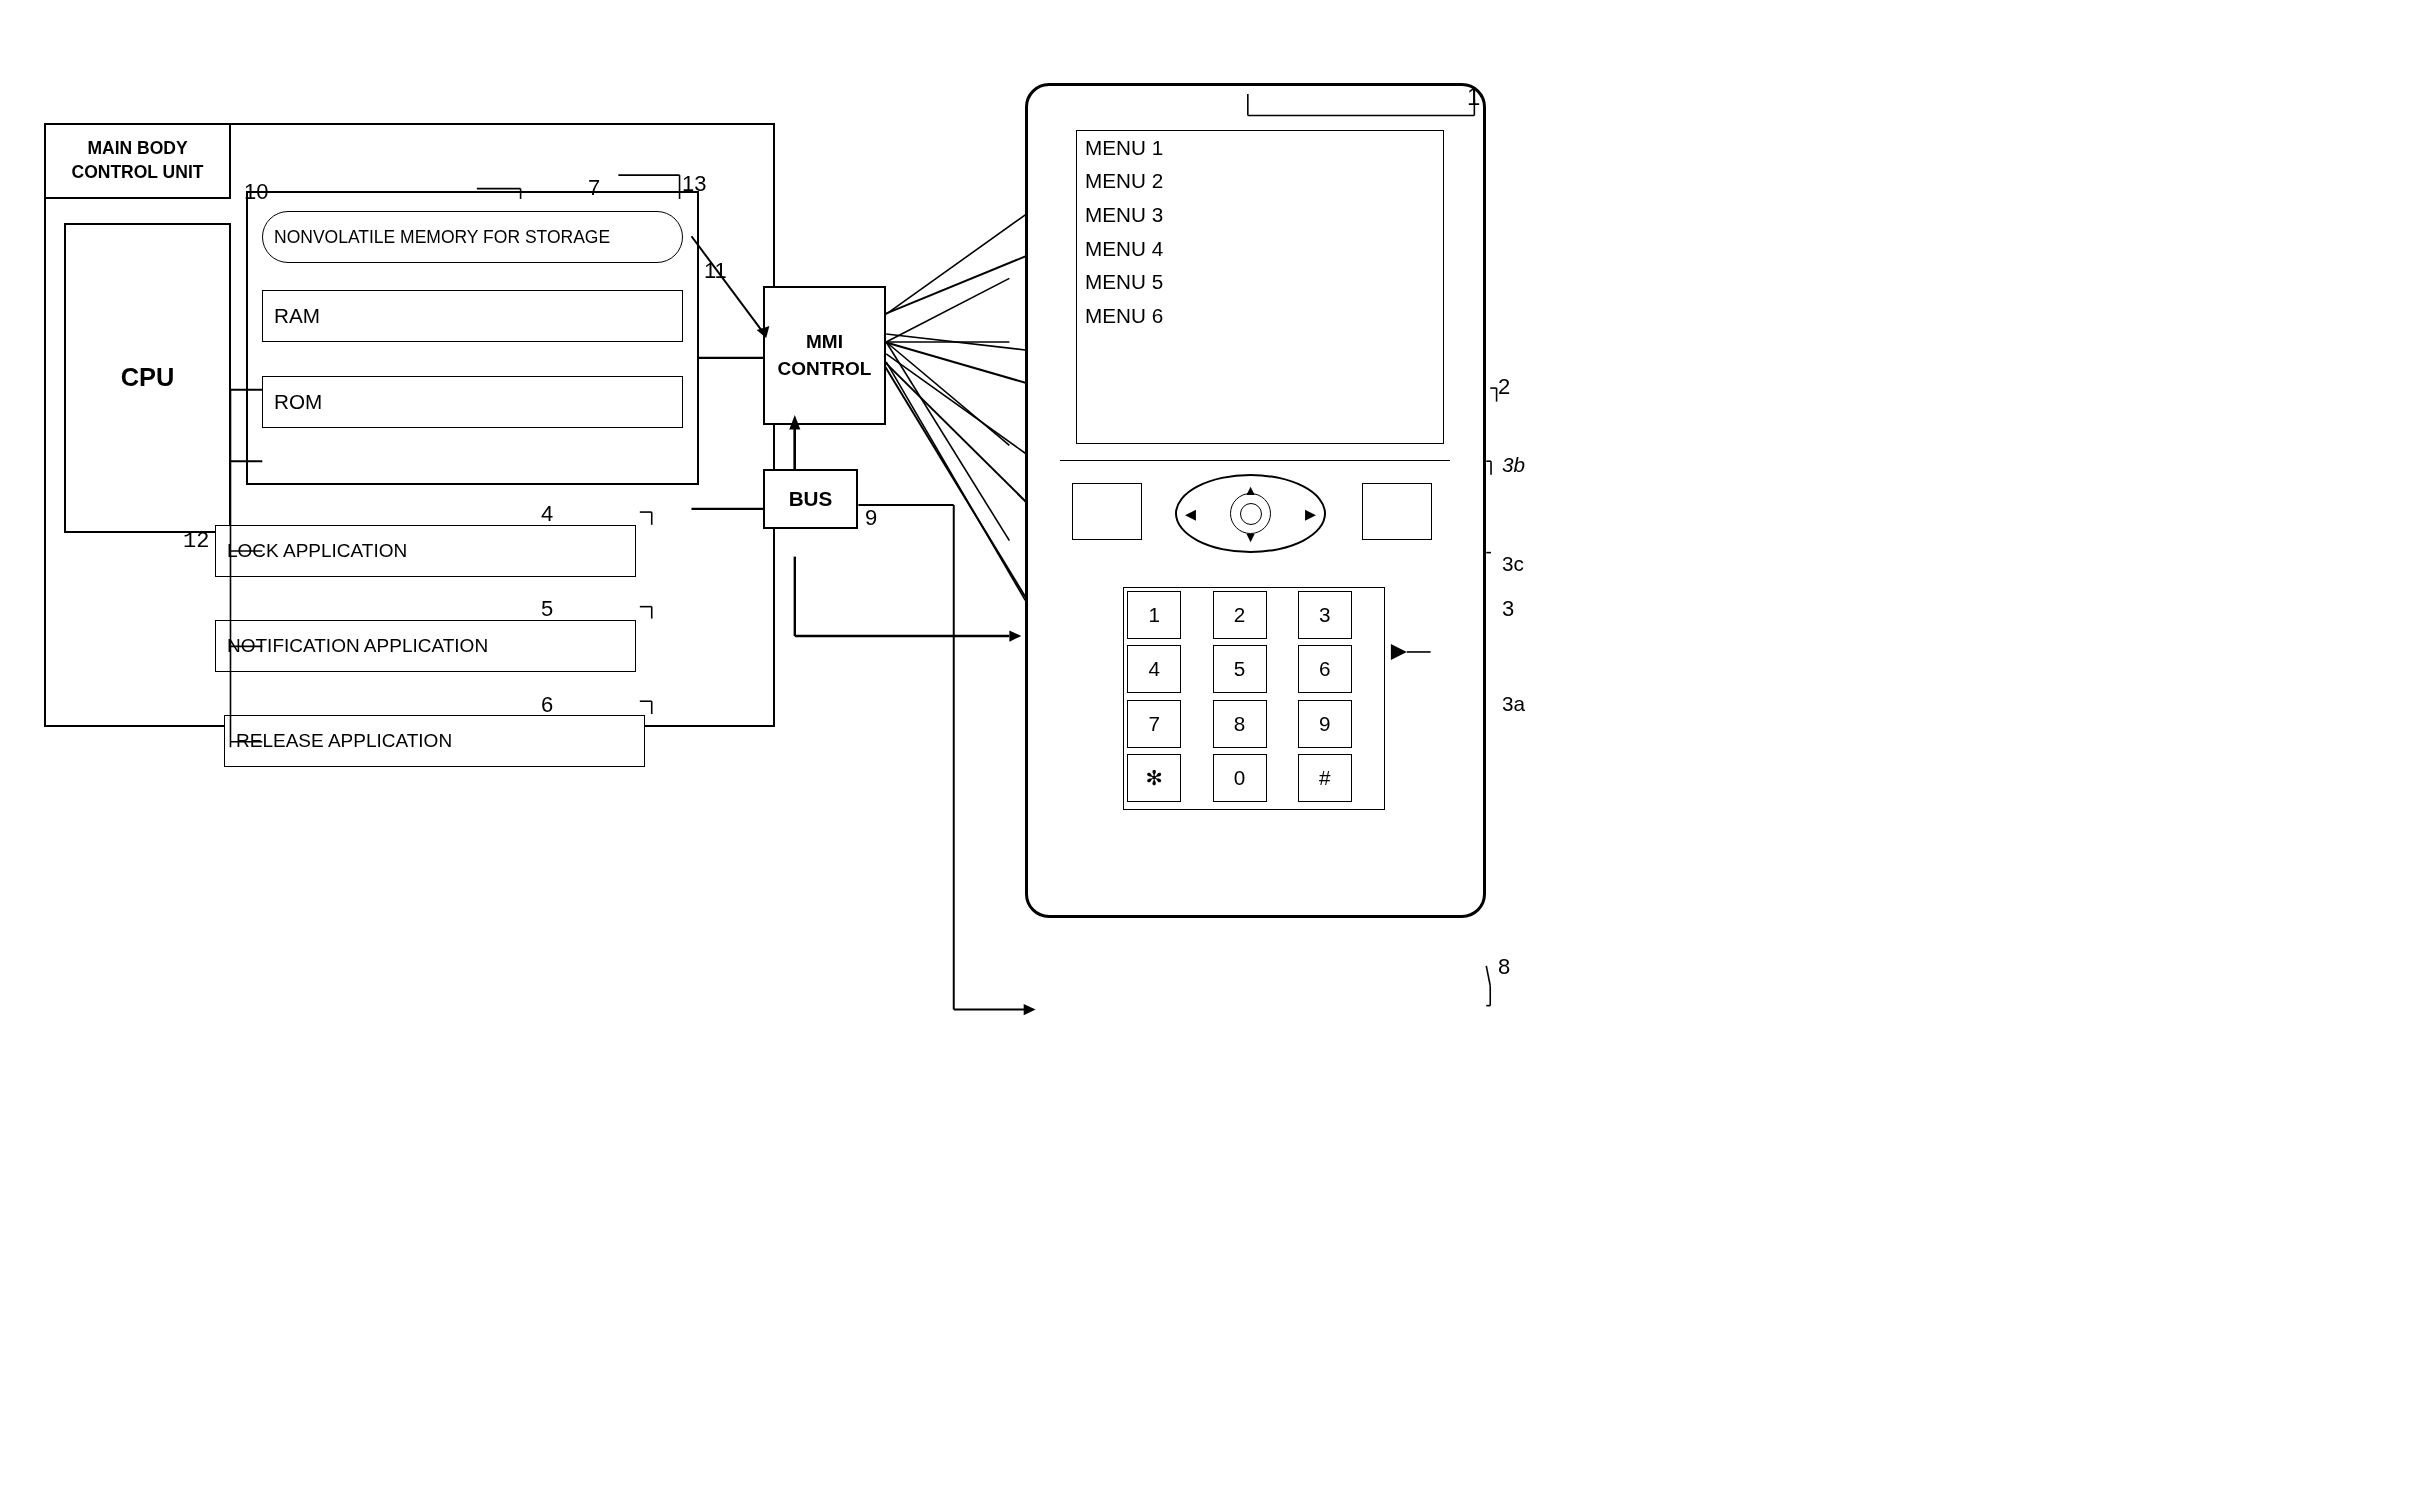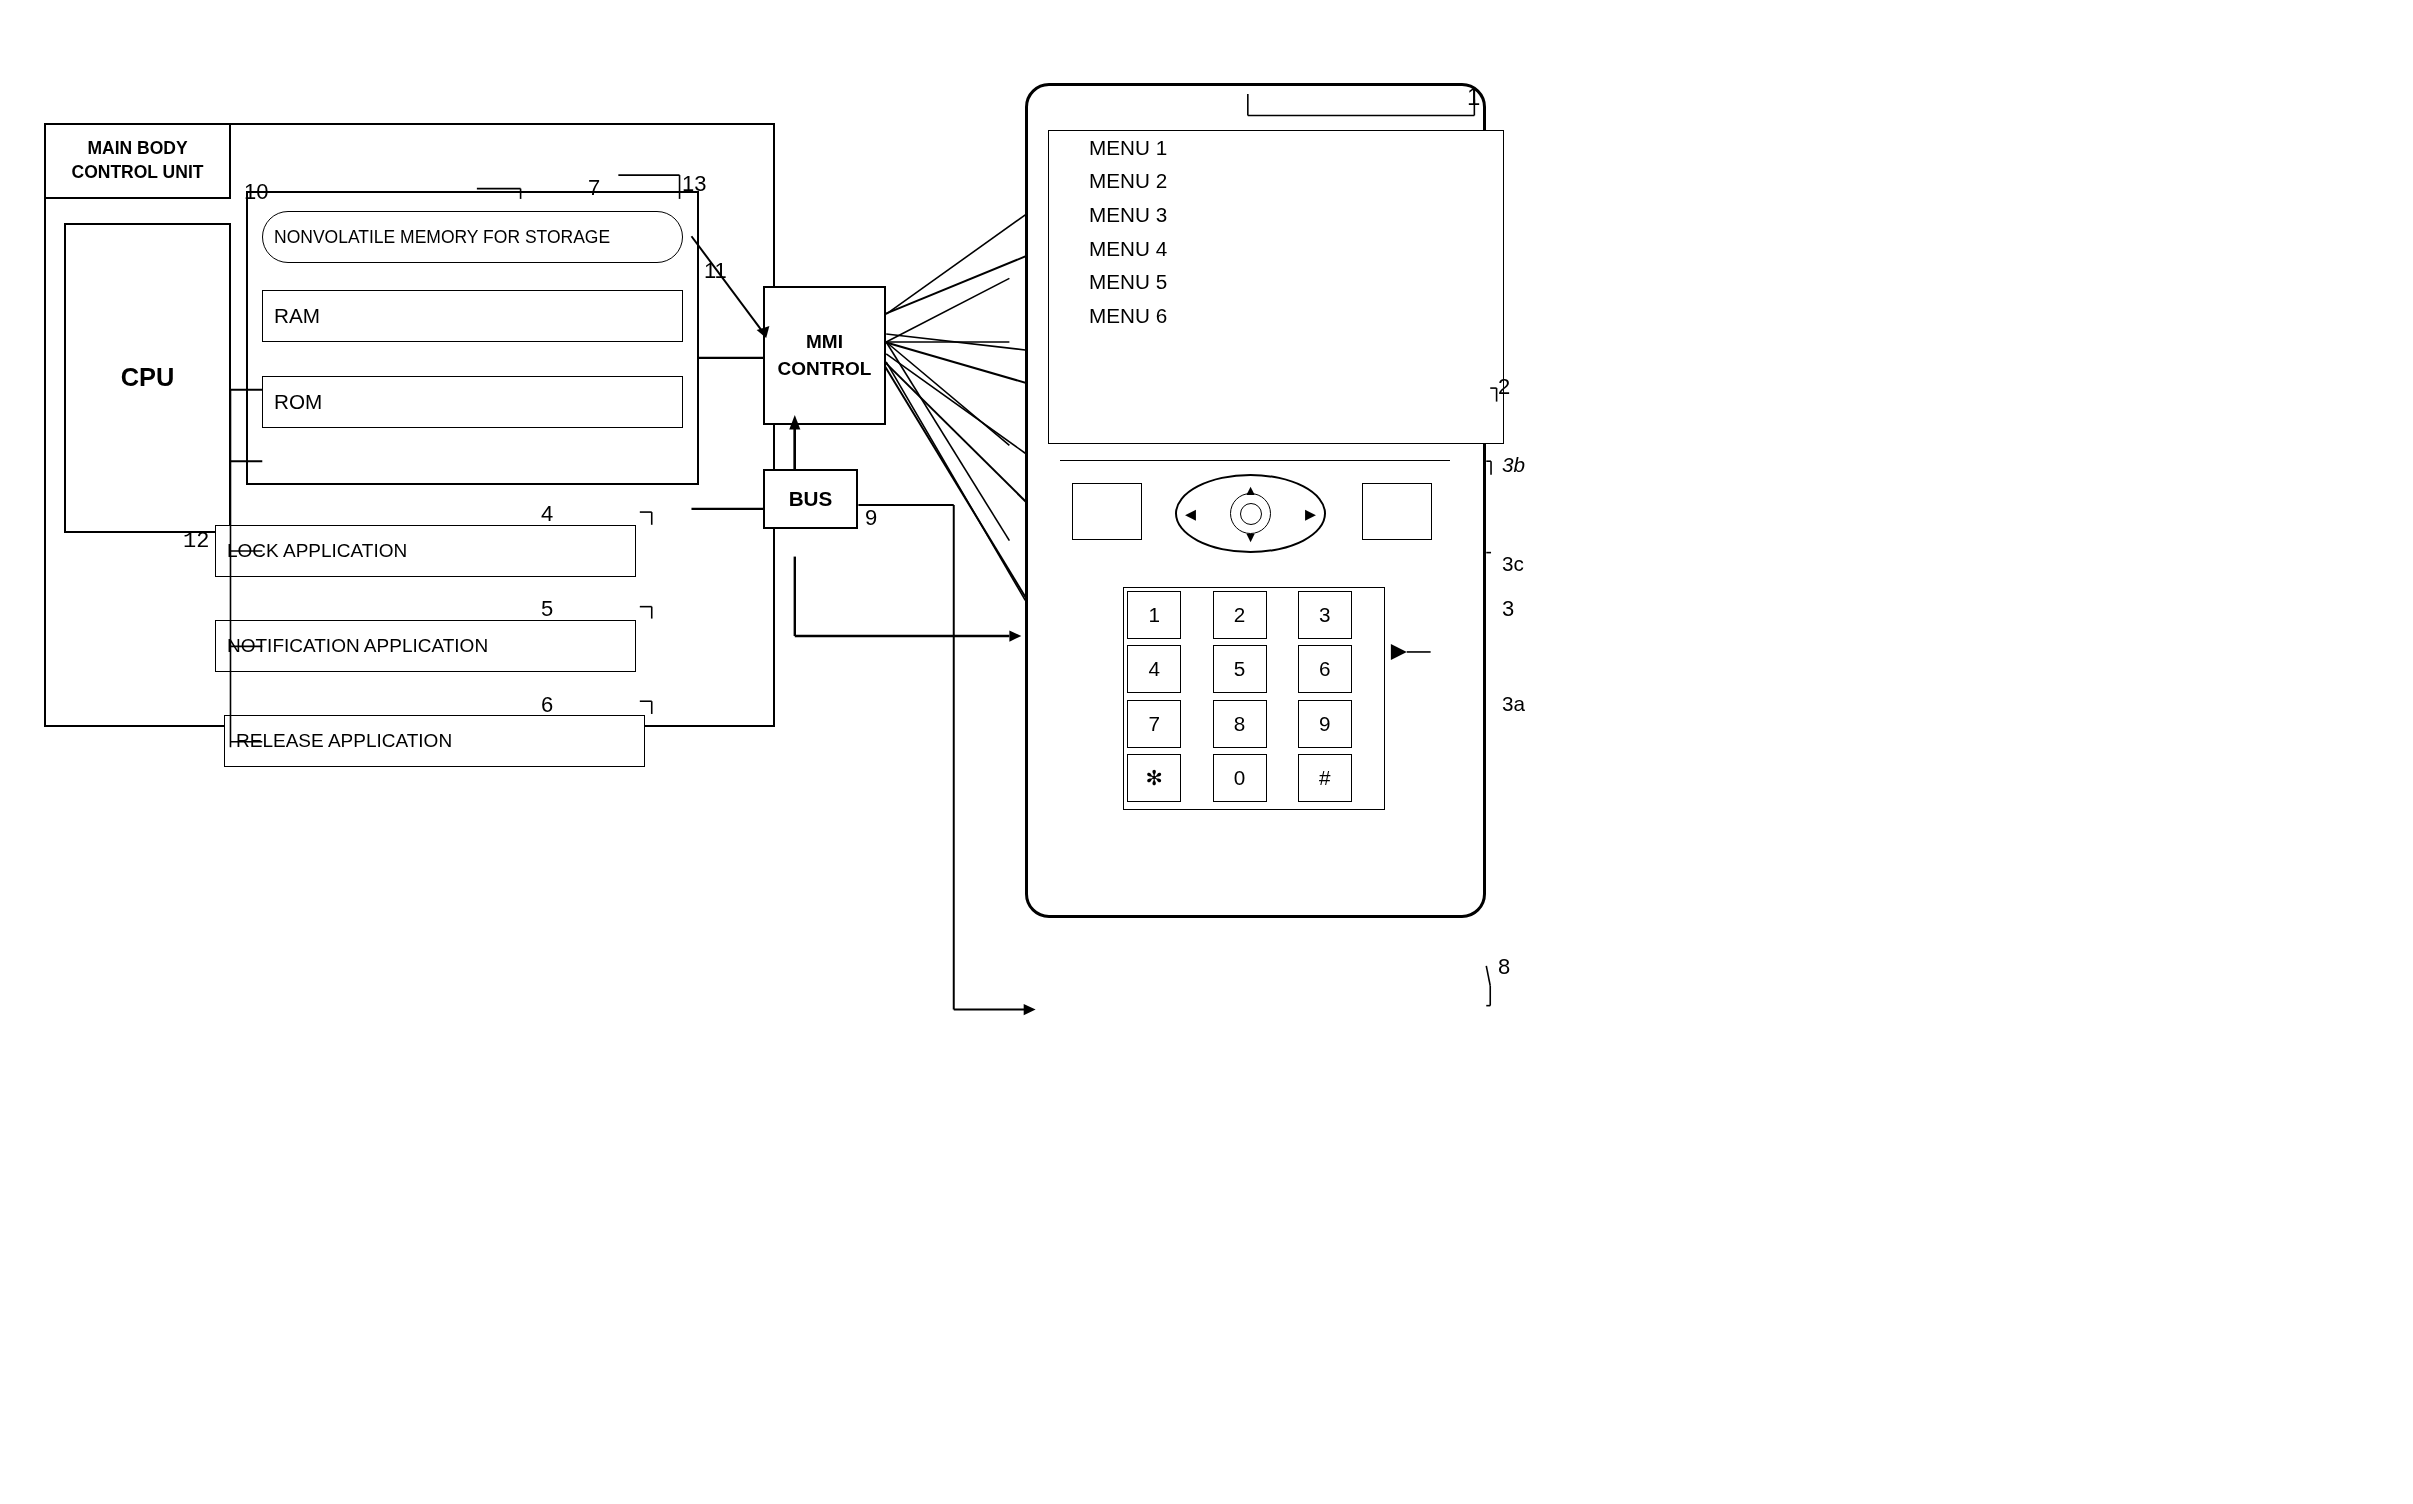--- a/index.html
+++ b/index.html
@@ -181,21 +181,21 @@
     <span style="white-space:pre-line;">MMI
 CONTROL</span>
   </div>
 
   <div class="box" style="left:763px; top:469px; width:95px; height:60px; font-size:20.7px;">
     <span>BUS</span>
   </div>
 
   <div class="phone-outer" style="left:1025px; top:83px; width:461px; height:835px;">
 
-    <div class="phone-screen" style="left:20px; top:44px; width:456px; height:314px;padding-left:32px;">
+    <div class="phone-screen" style="left:48px; top:44px; width:368px; height:314px;">
       <span class="menu-item">MENU 1</span>
       <span class="menu-item">MENU 2</span>
       <span class="menu-item">MENU 3</span>
       <span class="menu-item">MENU 4</span>
       <span class="menu-item">MENU 5</span>
       <span class="menu-item">MENU 6</span>
     </div>
 
     <div class="divider-line" style="left:32px; top:374px; width:390px;"></div>
 

